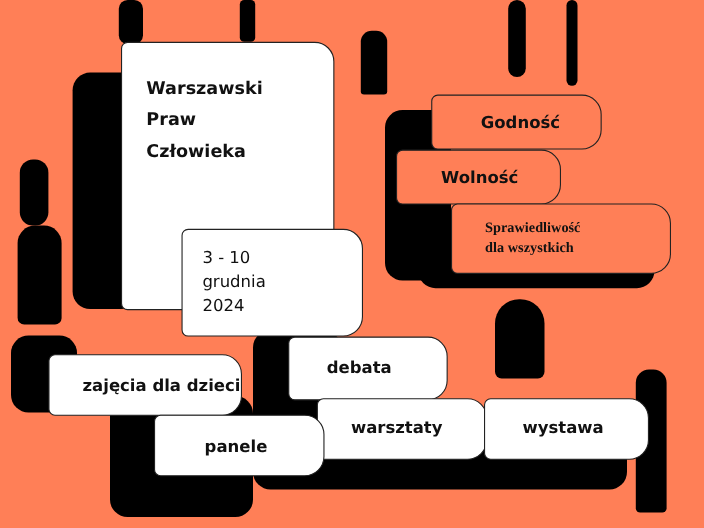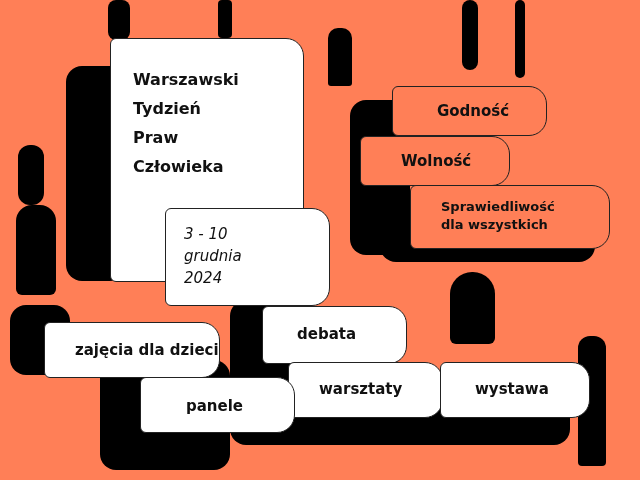--- a/index.html
+++ b/index.html
@@ -3,21 +3,21 @@
 <meta charset="utf-8">
 <style>
   html,body{margin:0;padding:0;}
   body{width:640px;height:480px;overflow:hidden;background:#ff7f57;position:relative;font-family:"DejaVu Sans","Liberation Sans",sans-serif;}
   .abs{position:absolute;}
   .panel{position:absolute;background:#fff;border:1px solid #222;border-radius:6px 18px 18px 6px;box-sizing:border-box;}
   .opanel{position:absolute;background:#ff7f57;border:1px solid #222;border-radius:6px 18px 18px 6px;box-sizing:border-box;}
   .shadow{position:absolute;background:#000;border-radius:16px;}
   .lbl{position:absolute;font-weight:bold;color:#111;white-space:nowrap;}
   .title{font-size:16px;line-height:29px;font-weight:bold;color:#111;}
-  .date{font-size:15px;line-height:22px;font-style:italic;color:#111;}
+  .date{font-size:15px;line-height:22px;color:#111;}
   .fig{position:absolute;background:#000;}
 </style>
 </head>
 <body>
 
 <div class="shadow" style="left:66px;top:66px;width:60px;height:215px;"></div>
 <div class="shadow" style="left:10px;top:305px;width:60px;height:70px;"></div>
 <div class="shadow" style="left:100px;top:360px;width:130px;height:110px;"></div>
 <div class="shadow" style="left:230px;top:400px;width:340px;height:45px;"></div>
 <div class="shadow" style="left:230px;top:300px;width:80px;height:110px;"></div>
@@ -30,41 +30,40 @@
 <div class="fig" style="left:462px;top:0;width:16px;height:70px;border-radius:8px;"></div>
 <div class="fig" style="left:515px;top:0;width:10px;height:78px;border-radius:6px;"></div>
 <div class="fig" style="left:18px;top:145px;width:26px;height:60px;border-radius:12px;"></div>
 <div class="fig" style="left:16px;top:205px;width:40px;height:90px;border-radius:16px 16px 6px 6px;"></div>
 <div class="fig" style="left:450px;top:272px;width:45px;height:72px;border-radius:22px 22px 6px 6px;"></div>
 <div class="fig" style="left:578px;top:336px;width:28px;height:130px;border-radius:12px 12px 4px 4px;"></div>
 
 <div class="panel" style="left:110px;top:38px;width:194px;height:244px;">
   <div class="abs" style="left:22px;top:26px;">
     <div class="title">Warszawski</div>
-    <div class="title">Tydzień</div>
     <div class="title">Praw</div>
     <div class="title">Człowieka</div>
   </div>
 </div>
 
 <div class="panel" style="left:165px;top:208px;width:165px;height:98px;">
   <div class="abs" style="left:18px;top:14px;">
     <div class="date">3 - 10</div>
     <div class="date">grudnia</div>
     <div class="date">2024</div>
   </div>
 </div>
 
 <div class="opanel" style="left:392px;top:86px;width:155px;height:50px;">
   <span class="lbl" style="left:44px;top:15px;font-size:15px;text-align:right;">Godność</span>
 </div>
 <div class="opanel" style="left:360px;top:136px;width:150px;height:50px;">
   <span class="lbl" style="left:40px;top:15px;font-size:15px;">Wolność</span>
 </div>
-<div class="opanel" style="left:410px;top:185px;width:200px;height:64px;">
+<div class="opanel" style="left:410px;top:185px;width:200px;height:64px;font-family:Liberation Serif, serif;">
   <span class="lbl" style="left:30px;top:12px;font-size:13px;line-height:18px;">Sprawiedliwość</span>
   <span class="lbl" style="left:30px;top:30px;font-size:13px;line-height:18px;text-align:right;">dla wszystkich</span>
 </div>
 
 <div class="panel" style="left:262px;top:306px;width:145px;height:58px;">
   <span class="lbl" style="left:34px;top:18px;font-size:15px;">debata</span>
 </div>
 <div class="panel" style="left:44px;top:322px;width:176px;height:56px;">
   <span class="lbl" style="left:30px;top:18px;font-size:15px;">zajęcia dla dzieci</span>
 </div>

